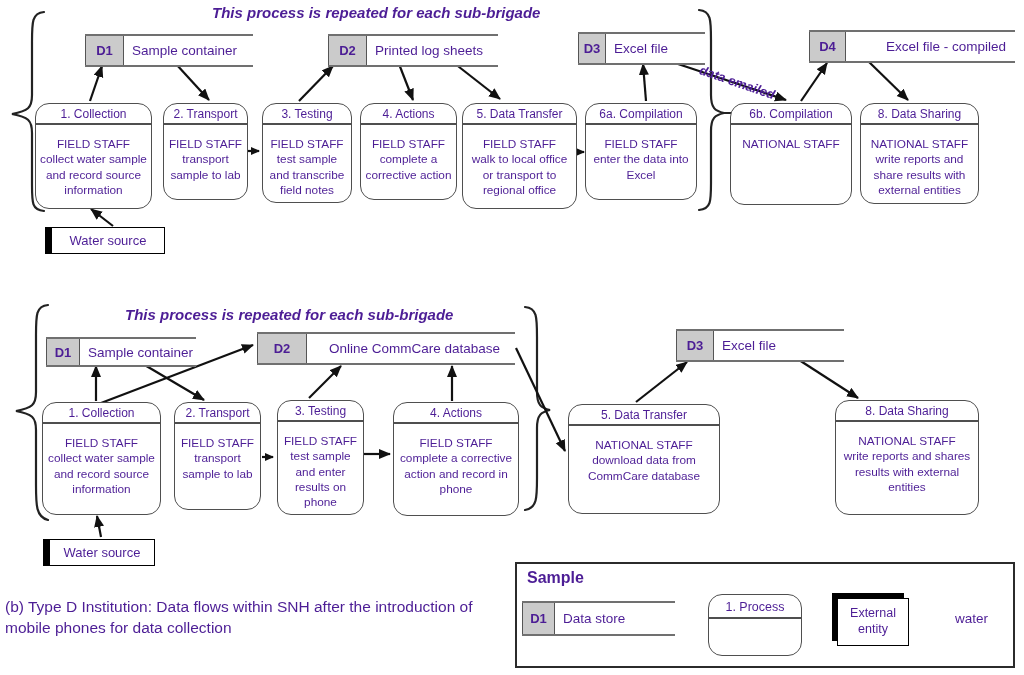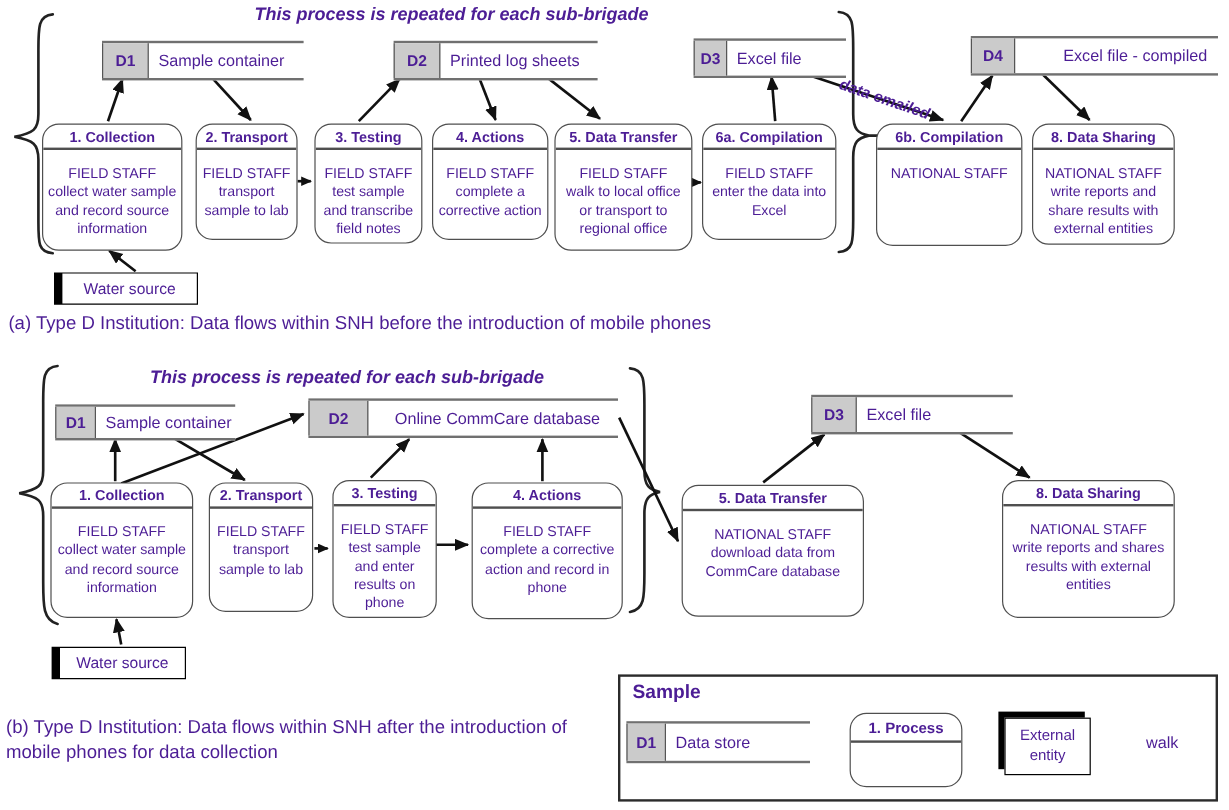--- a/index.html
+++ b/index.html
@@ -10,21 +10,21 @@
   .brace{stroke:#222;stroke-width:2.2;fill:none;stroke-linecap:round;}
   .abs{position:absolute;z-index:2;}
   .repeat-title{font-style:italic;font-weight:bold;font-size:15px;white-space:nowrap;}
   .dstore{display:flex;align-items:stretch;background:#fff;
           border-top:2px solid var(--storeline,#707070);border-bottom:2px solid var(--storeline,#707070);}
   .dstore-tab{background:var(--tab_fill,#cbcbcb);border-left:1.5px solid #555;border-right:1.5px solid #555;
           display:flex;align-items:center;justify-content:center;font-size:13px;font-weight:600;}
   .dstore-label{flex:1;display:flex;align-items:center;padding-left:8px;font-size:13.5px;white-space:nowrap;}
   .pbox{border:1.6px solid #4f4f4f;border-radius:14px;background:#fff;text-align:center;
         font-size:11.8px;line-height:1.28;overflow:hidden;}
-  .pbox-title{font-weight:bold;font-size:12px;padding:3px 1px 1px;border-bottom:2px solid #4f4f4f;white-space:nowrap;text-align:center;}
+  .pbox-title{font-weight:normal;font-size:12px;padding:3px 1px 1px;border-bottom:2px solid #4f4f4f;white-space:nowrap;text-align:center;}
   .pbox-actor{padding-top:12px;}
   .pbox-desc{padding:0 3px;}
   .wsource{border:1.8px solid #000;border-left:7px solid #000;background:#fff;font-size:13px;
            display:flex;align-items:center;justify-content:center;white-space:nowrap;}
   .caption{font-size:15.5px;line-height:1.35;}
   .flownote{font-weight:bold;font-style:italic;font-size:13px;white-space:nowrap;
             transform:rotate(19deg);transform-origin:left center;}
   .legendbox{border:2px solid #2b2b2b;background:#fff;}
   .legend-title{font-weight:bold;font-size:16px;}
   .extent{border:1.6px solid #000;background:#fff;box-shadow:-5px -5px 0 0 #000;
@@ -137,21 +137,20 @@
     <div class="pbox-actor">NATIONAL STAFF</div>
   </div>
   <div class="abs pbox" style="left:860px;top:103px;width:117px;height:99px;">
     <div class="pbox-title">8. Data Sharing</div>
     <div class="pbox-actor">NATIONAL STAFF</div>
     <div class="pbox-desc">write reports and share results with external entities</div>
   </div>
 
   <div class="abs wsource" style="left:45px;top:227px;width:112px;height:25px;">Water source</div>
 
-  <div class="abs caption" style="left:7px;top:260px;width:860px;">(a) Type D Institution: Data flows within SNH before the introduction of mobile phones</div>
 
   <div class="abs repeat-title" style="left:125px;top:306px;">This process is repeated for each sub-brigade</div>
 
   <div class="abs dstore" style="left:46px;top:337px;width:150px;height:26px;">
     <div class="dstore-tab" style="width:32px;">D1</div>
     <div class="dstore-label">Sample container</div>
   </div>
   <div class="abs dstore" style="left:257px;top:332px;width:258px;height:29px;">
     <div class="dstore-tab" style="width:48px;">D2</div>
     <div class="dstore-label" style="padding-left:22px;">Online CommCare database</div>
@@ -203,15 +202,15 @@
     <div class="dstore-tab" style="width:31px;">D1</div>
     <div class="dstore-label">Data store</div>
   </div>
 
   <div class="abs pbox" style="left:708px;top:594px;width:92px;height:60px;">
     <div class="pbox-title" style="font-size:12.5px;padding:4px 1px 2px;">1. Process</div>
   </div>
 
   <div class="abs extent" style="left:837px;top:598px;width:70px;height:46px;">External entity</div>
 
-  <div class="abs flow-label" style="left:955px;top:611px;">walk</div>
+  <div class="abs flow-label" style="left:955px;top:611px;">water</div>
 
 </div>
 
 </body></html>

